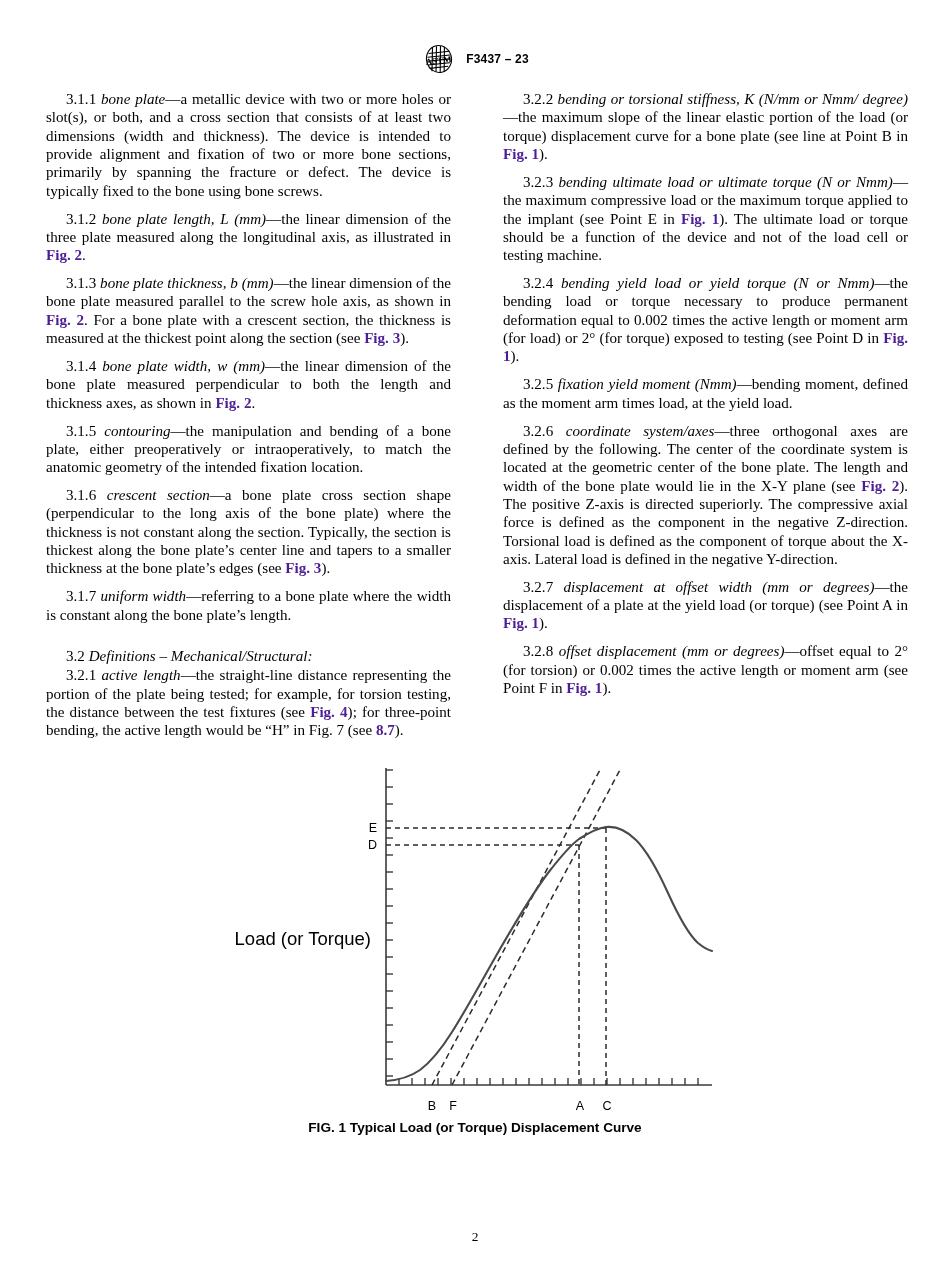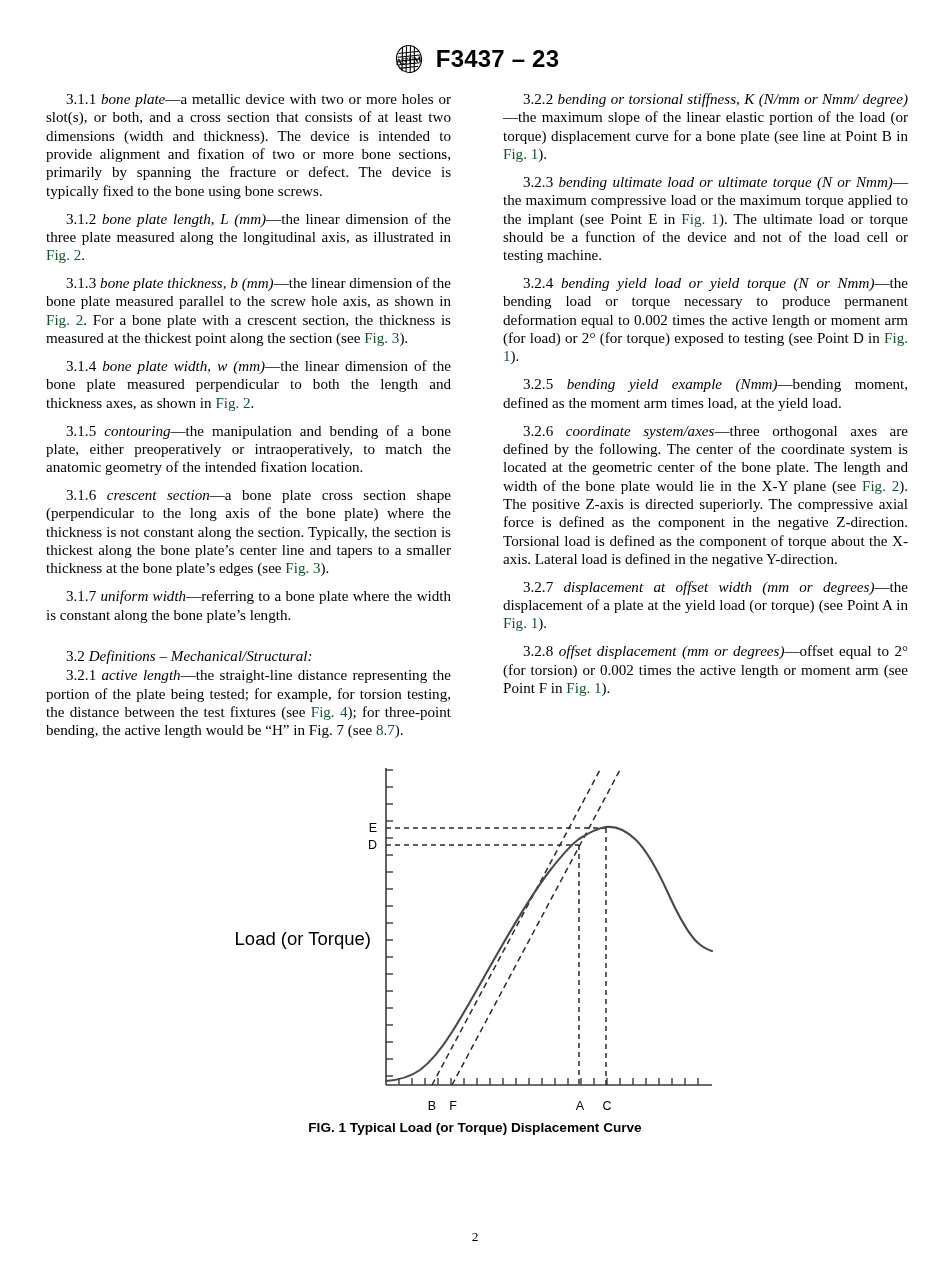--- a/index.html
+++ b/index.html
@@ -30,21 +30,21 @@
   }
   #astm-logo {
     width: 36px;
     height: 30px;
     flex: none;
     display: block;
   }
   #designation {
     font-family: "Liberation Sans", "DejaVu Sans", sans-serif;
     font-weight: bold;
-    font-size: 24px;
+    font-size: 12px;
     letter-spacing: 0.2px;
     white-space: nowrap;
   }
 
   
   #columns {
     position: absolute;
     top: 90px;
     left: 46px;
     width: 862px;
@@ -67,21 +67,22 @@
   .para + .para {
     margin-top: 9.5px;
   }
   .para.tight + .para.tight {
     margin-top: 1px;
   }
   .term {
     font-style: italic;
   }
   .ref {
-    color: #14532d;
+    color: #4c1d95;
+    font-weight: bold;
   }
   .sec-head {
     font-style: italic;
   }
 
   
   #figure {
     position: absolute;
     top: 756px;
     left: 0;
@@ -157,21 +158,21 @@
   </div>
 
   <div class="column">
 
     <p class="para"><span>3.2.2</span> <span class="term">bending or torsional stiffness, K (N/mm or Nmm/ degree)</span><span>—the maximum slope of the linear elastic portion of the load (or torque) displacement curve for a bone plate (see line at Point B in </span><span class="ref">Fig. 1</span><span>).</span></p>
 
     <p class="para"><span>3.2.3</span> <span class="term">bending ultimate load or ultimate torque (N or Nmm)</span><span>—the maximum compressive load or the maximum torque applied to the implant (see Point E in </span><span class="ref">Fig. 1</span><span>). The ultimate load or torque should be a function of the device and not of the load cell or testing machine.</span></p>
 
     <p class="para"><span>3.2.4</span> <span class="term">bending yield load or yield torque (N or Nmm)</span><span>—the bending load or torque necessary to produce permanent deformation equal to 0.002 times the active length or moment arm (for load) or 2° (for torque) exposed to testing (see Point D in </span><span class="ref">Fig. 1</span><span>).</span></p>
 
-    <p class="para"><span>3.2.5</span> <span class="term">bending yield example (Nmm)</span><span>—bending moment, defined as the moment arm times load, at the yield load.</span></p>
+    <p class="para"><span>3.2.5</span> <span class="term">fixation yield moment (Nmm)</span><span>—bending moment, defined as the moment arm times load, at the yield load.</span></p>
 
     <p class="para"><span>3.2.6</span> <span class="term">coordinate system/axes</span><span>—three orthogonal axes are defined by the following. The center of the coordinate system is located at the geometric center of the bone plate. The length and width of the bone plate would lie in the X-Y plane (see </span><span class="ref">Fig. 2</span><span>). The positive Z-axis is directed superiorly. The compressive axial force is defined as the component in the negative Z-direction. Torsional load is defined as the component of torque about the X-axis. Lateral load is defined in the negative Y-direction.</span></p>
 
     <p class="para"><span>3.2.7</span> <span class="term">displacement at offset width (mm or degrees)</span><span>—the displacement of a plate at the yield load (or torque) (see Point A in </span><span class="ref">Fig. 1</span><span>).</span></p>
 
     <p class="para"><span>3.2.8</span> <span class="term">offset displacement (mm or degrees)</span><span>—offset equal to 2° (for torsion) or 0.002 times the active length or moment arm (see Point F in </span><span class="ref">Fig. 1</span><span>).</span></p>
 
   </div>
 </div>
 

